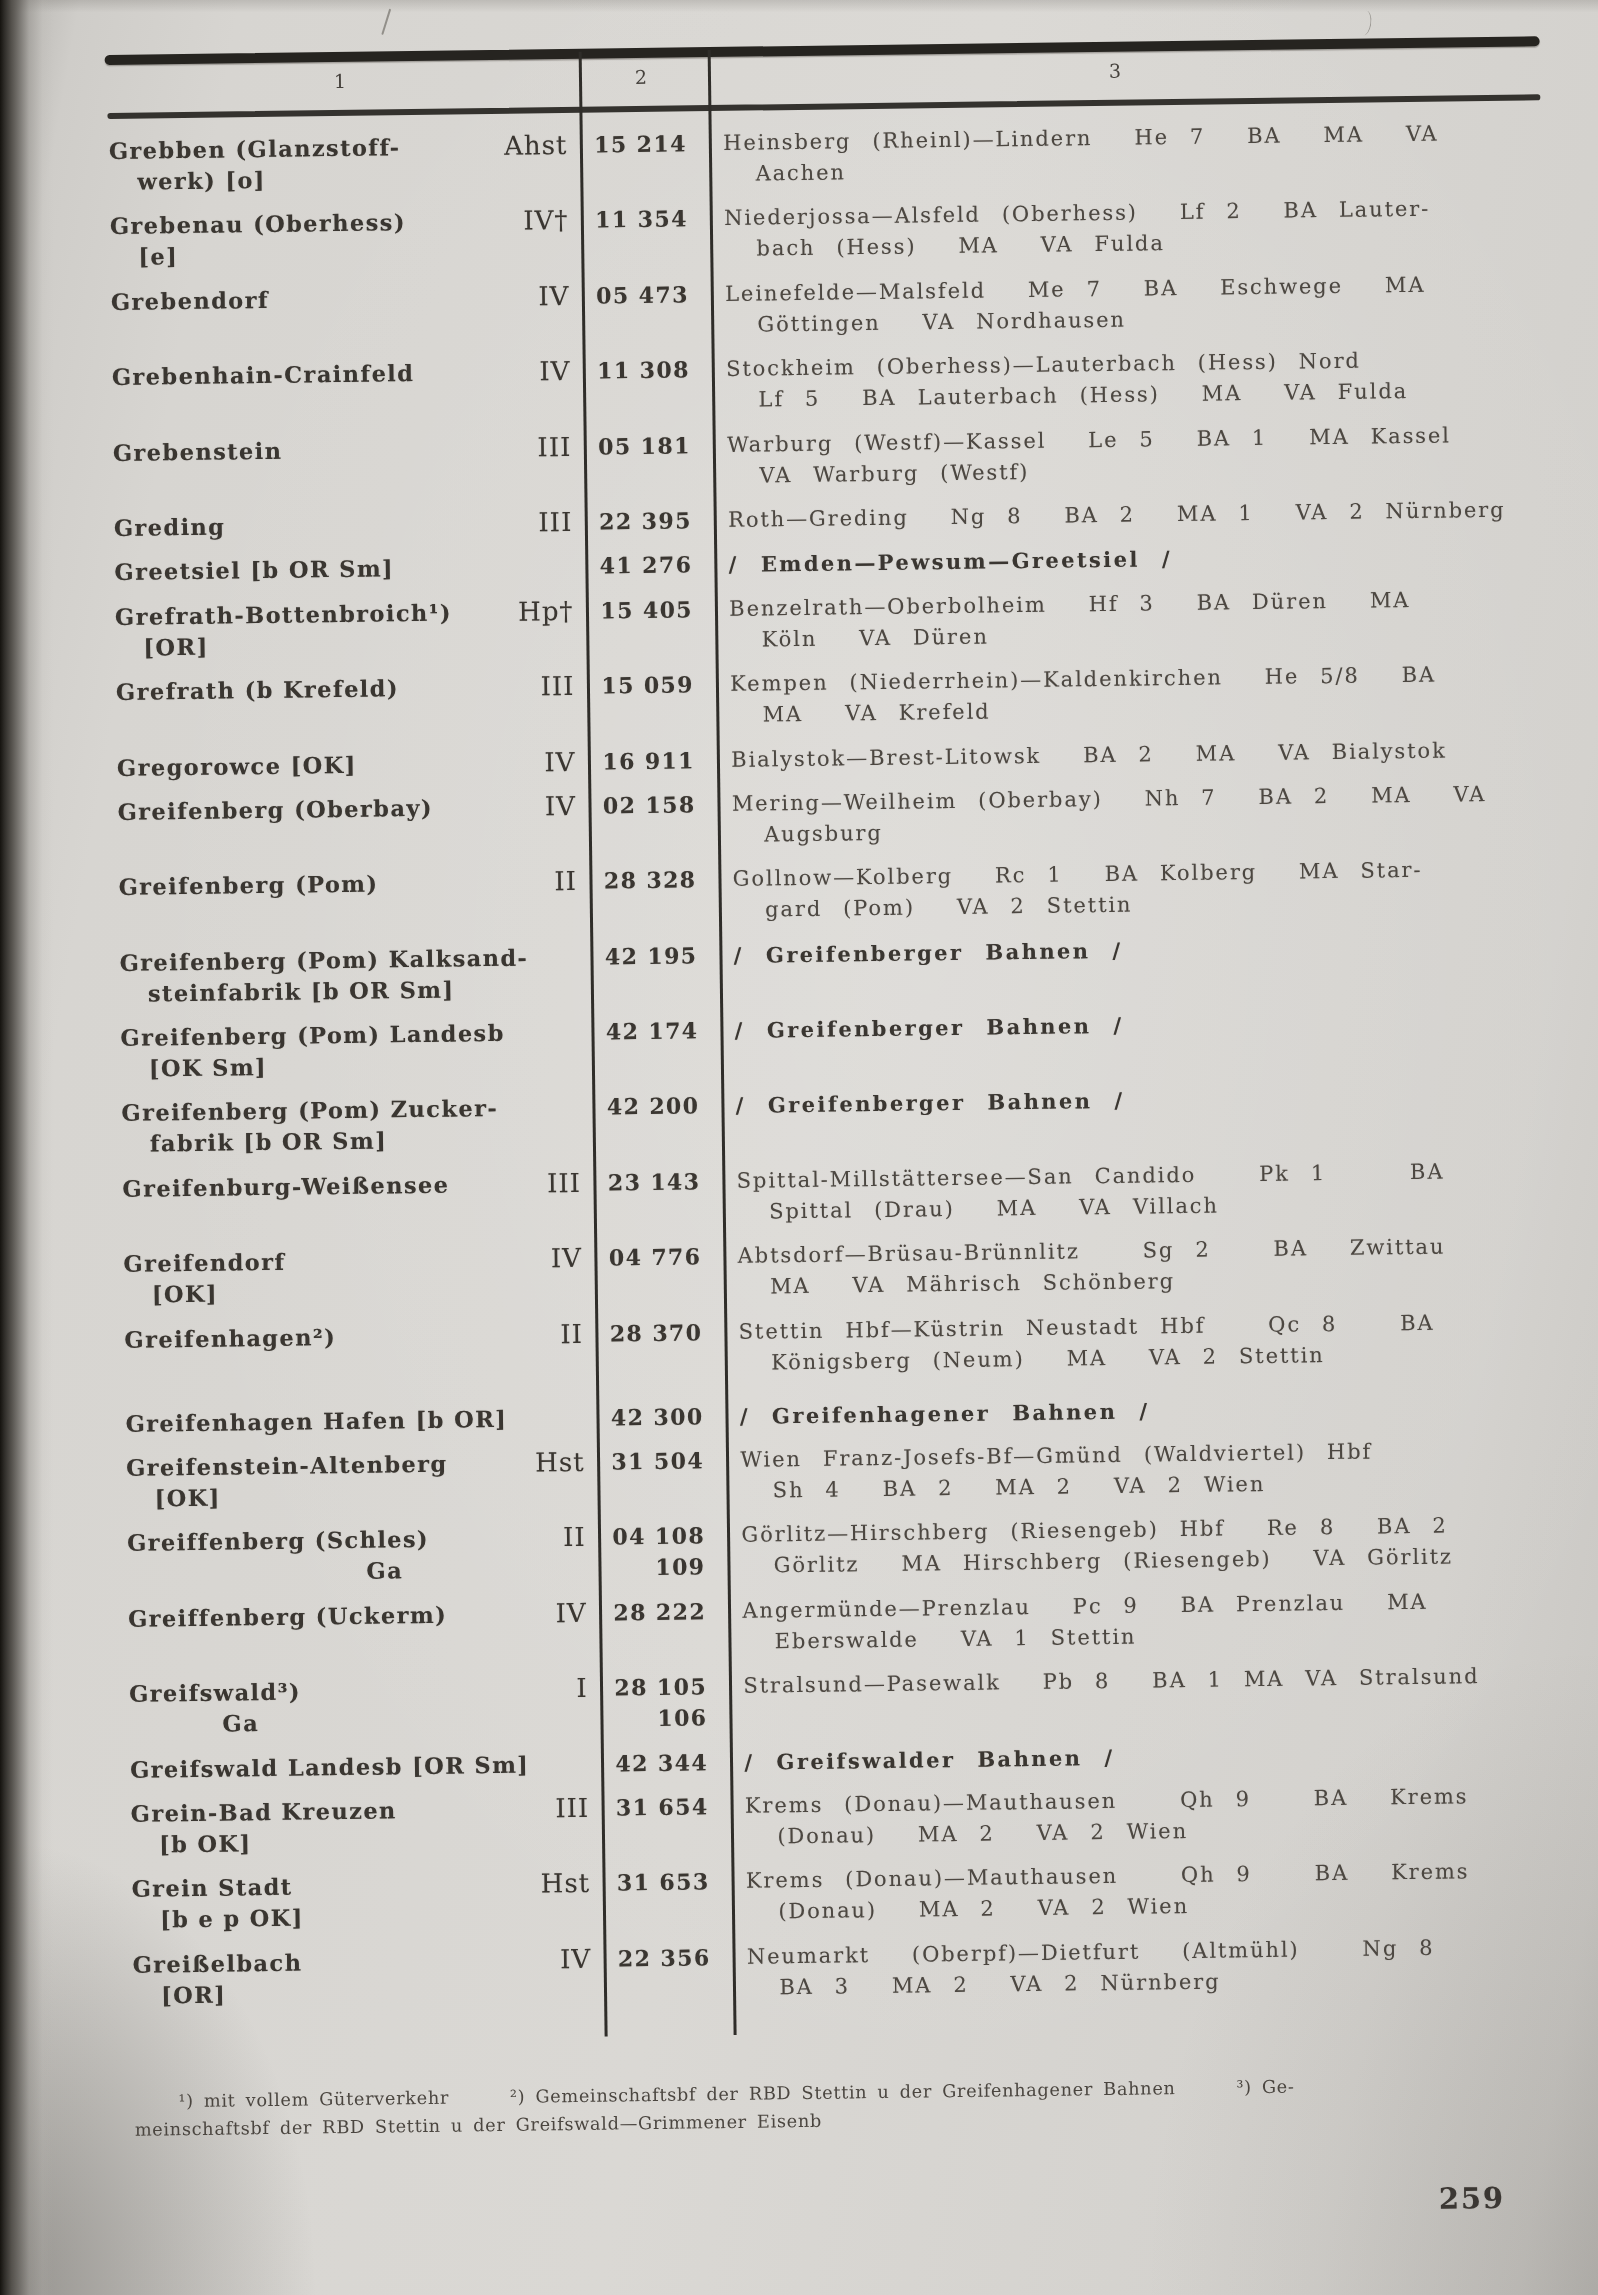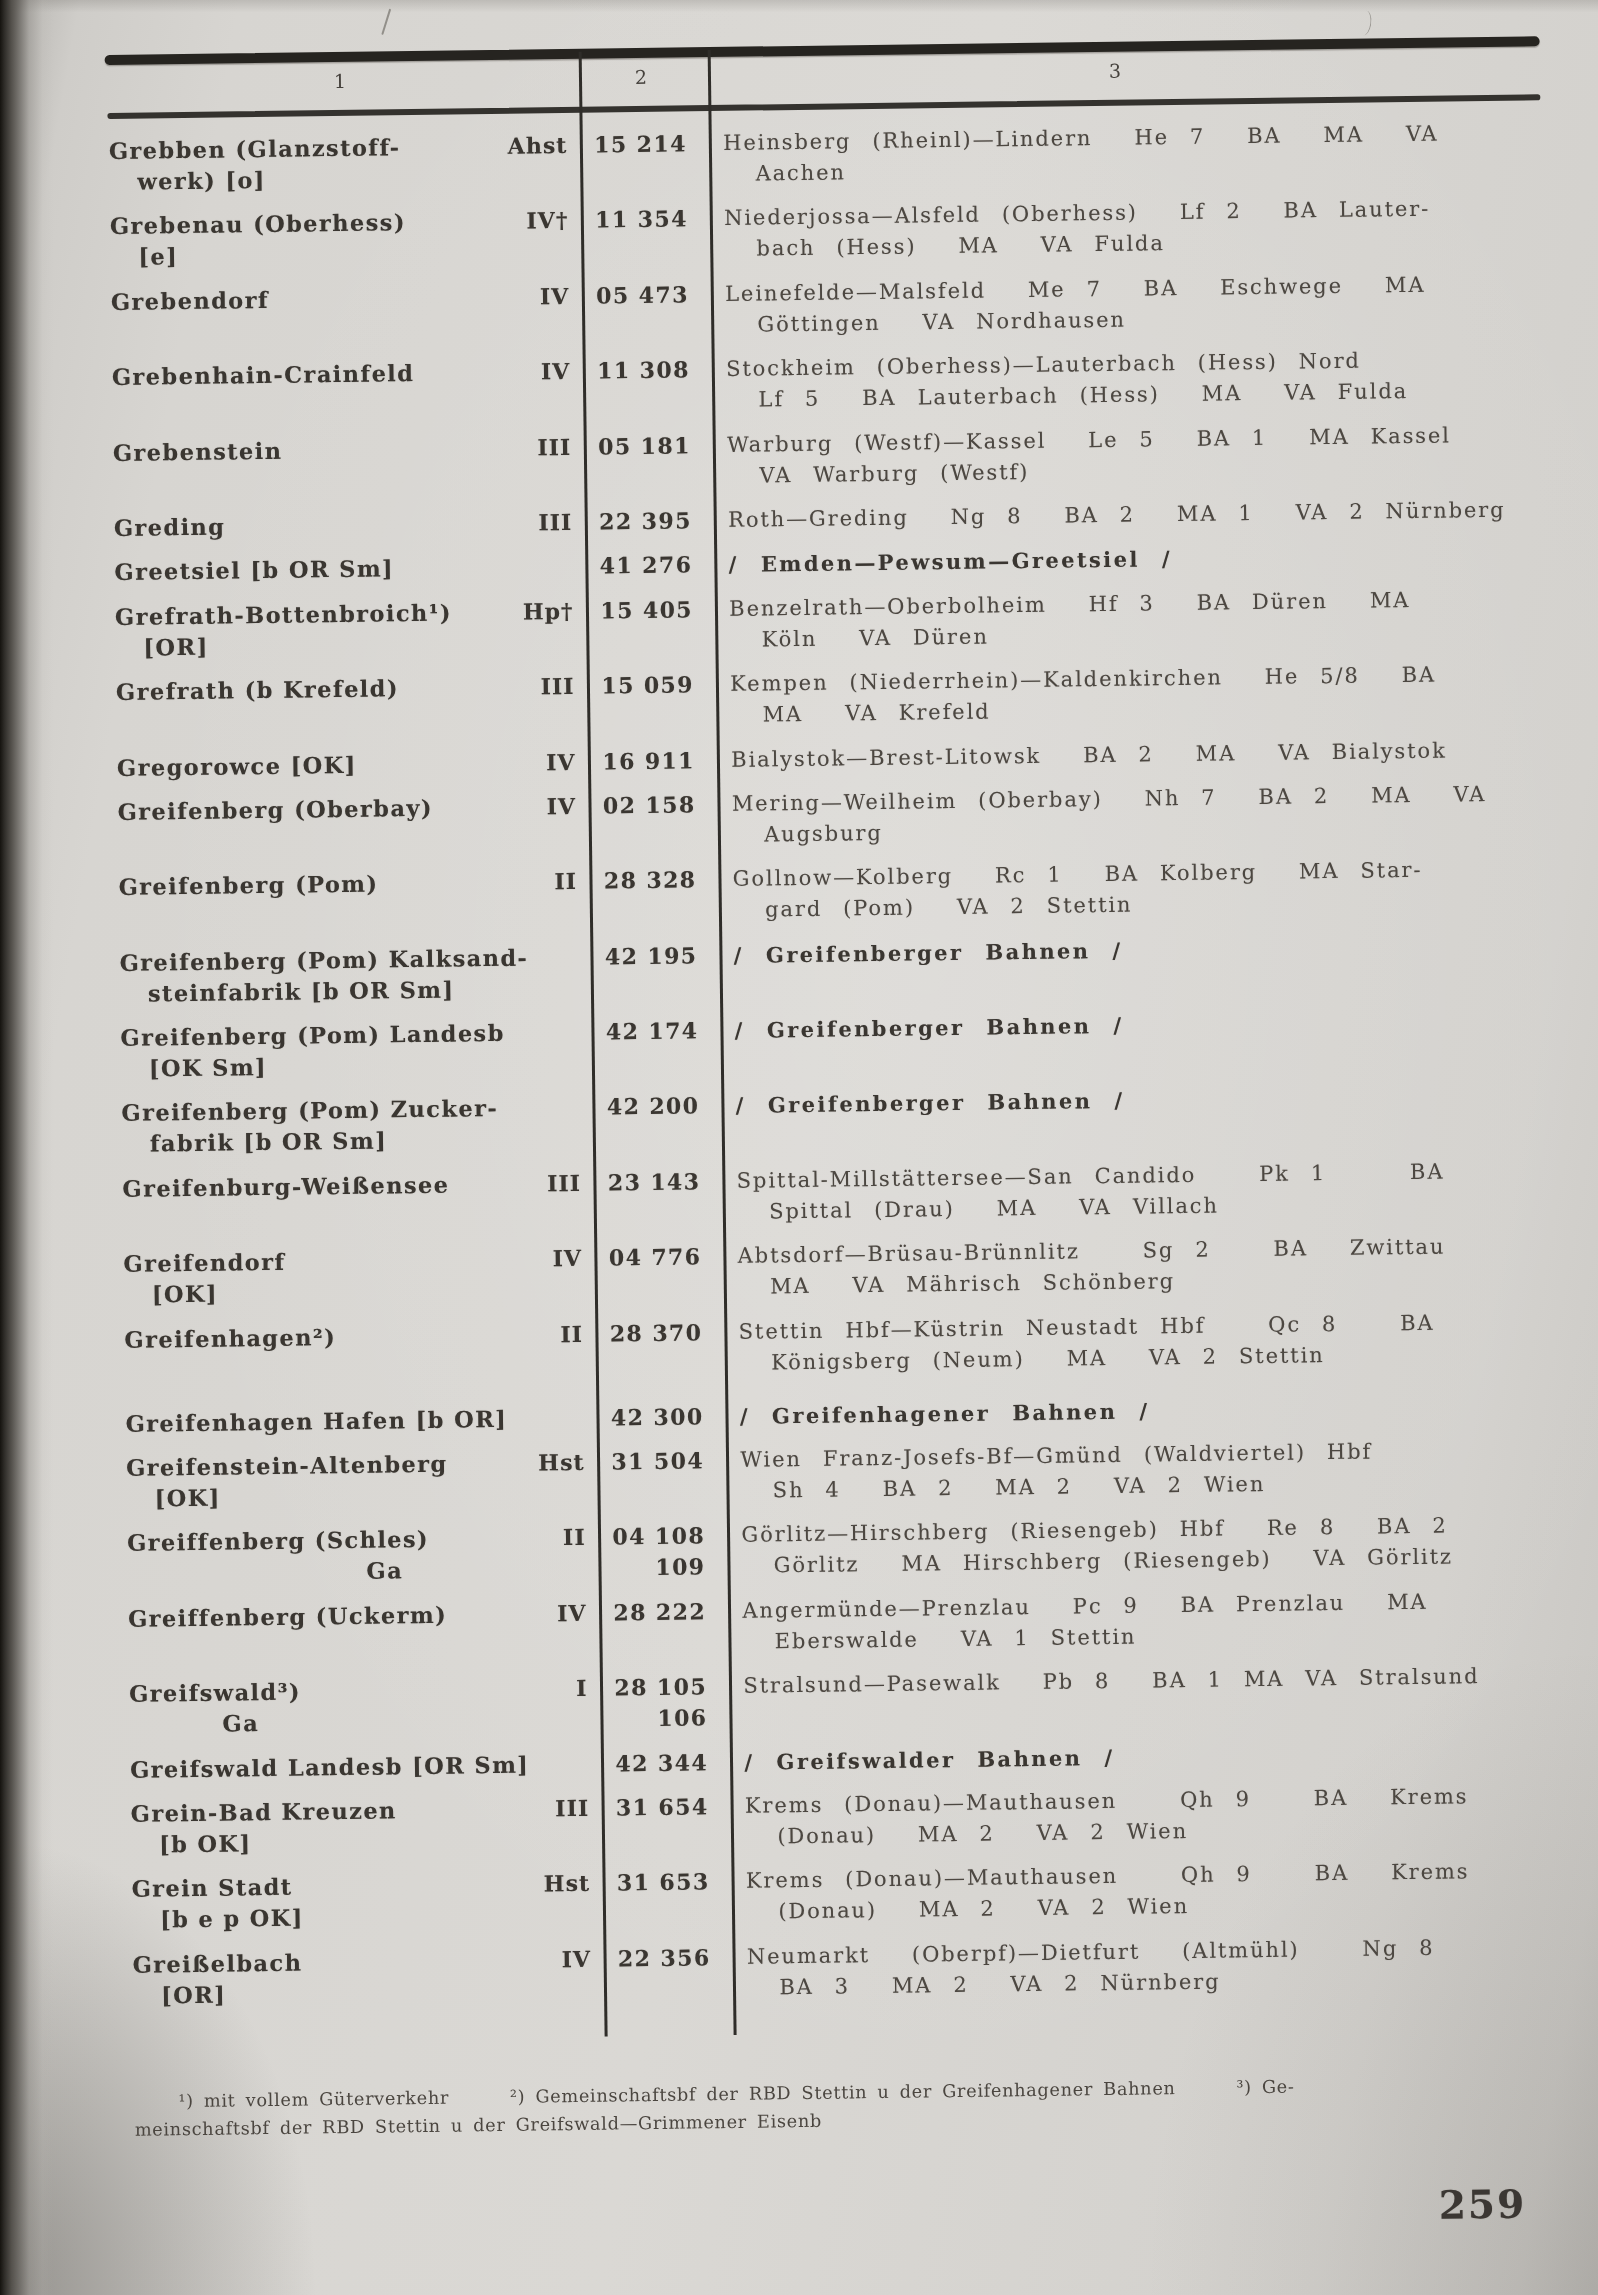--- a/index.html
+++ b/index.html
@@ -32,21 +32,21 @@
   .ch3{left:1123px;}
 
   .tbody{position:absolute;left:122px;top:127px;width:1431px;}
   .row{display:grid;grid-template-columns:470px 130px 1fr;margin-bottom:13.4px;
     line-height:31px;}
   .c1{display:flex;justify-content:space-between;align-items:flex-start;padding-right:11.5px;}
   .names{min-width:0;}
   .nline{white-space:pre;font-weight:bold;font-size:22.5px;letter-spacing:1.4px;color:#3a3631;
     text-shadow:0 0 1px rgba(74,68,60,.35);}
   .nline2{margin-left:28px;}
-  .cls{white-space:pre;font-weight:bold;font-size:22px;letter-spacing:1px;color:#3a3631;
+  .cls{white-space:pre;font-weight:normal;font-size:26px;letter-spacing:1px;color:#3a3631;
     text-shadow:0 0 1px rgba(74,68,60,.35);}
   .c2{text-align:right;padding-right:22px;}
   .num{white-space:pre;font-weight:bold;font-size:22px;letter-spacing:1.4px;color:#3a3631;
     text-shadow:0 0 1px rgba(74,68,60,.35);}
   .c3{padding-left:14.3px;}
   .rline{white-space:pre;font-size:21px;letter-spacing:1.9px;word-spacing:12.4px;color:#4c4741;
     text-shadow:0 0 1px rgba(90,84,76,.3);}
   .rline2{margin-left:32px;}
   .rbold{font-weight:bold;color:#3a3631;letter-spacing:2.4px;}
 
@@ -55,21 +55,21 @@
   .row:nth-child(10){margin-top:7.7px;}
   .row:nth-child(19){margin-top:22px;}
   .row:nth-child(24){margin-top:7.7px;}
   .row:nth-child(21) .nline2{margin-left:239px;}
   .row:nth-child(23) .nline2{margin-left:93px;}
 
   .footnote{position:absolute;left:122px;top:2079px;width:1435px;color:#4b4640;
     font-size:17.7px;line-height:28px;letter-spacing:0.7px;word-spacing:3.8px;}
   .fline1{text-indent:44px;white-space:pre;}
   .fline2{white-space:pre;}
-  .pagenum{position:absolute;left:1425px;top:2190px;font-size:39px;font-weight:bold;
+  .pagenum{position:absolute;left:1425px;top:2190px;font-size:29px;font-weight:bold;
     letter-spacing:1.9px;color:#3b3733;text-shadow:0 0 1px rgba(74,68,60,.35);}
 
   
   .mark-slash{position:absolute;left:400px;top:2.9px;width:1.9px;height:27px;background:#5a564f;
     transform:rotate(18deg);opacity:.55;border-radius:1px;}
   .mark-paren{position:absolute;left:1373px;top:18px;width:12.4px;height:25px;opacity:.5;
     border-right:1.9px solid #5a564f;border-radius:0 50% 50% 0/0 50% 50% 0;transform:rotate(8deg);}
 </style>
 </head>
 <body>

